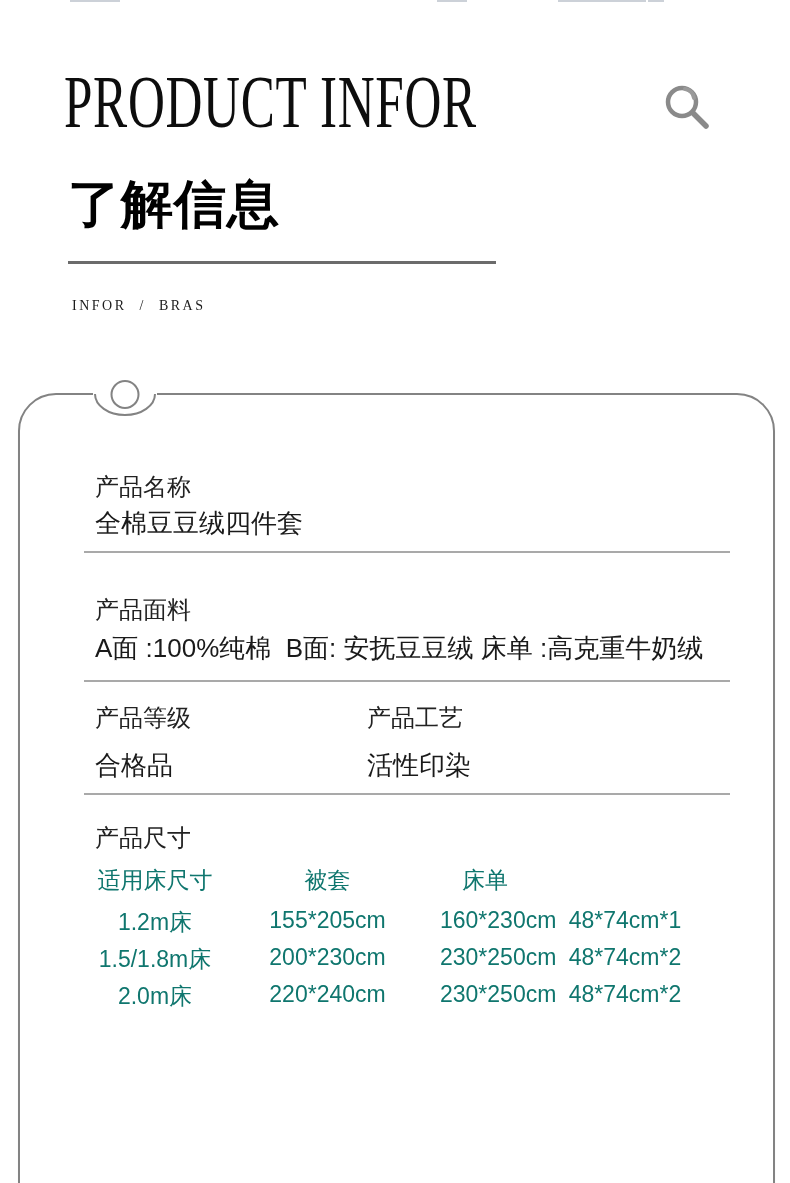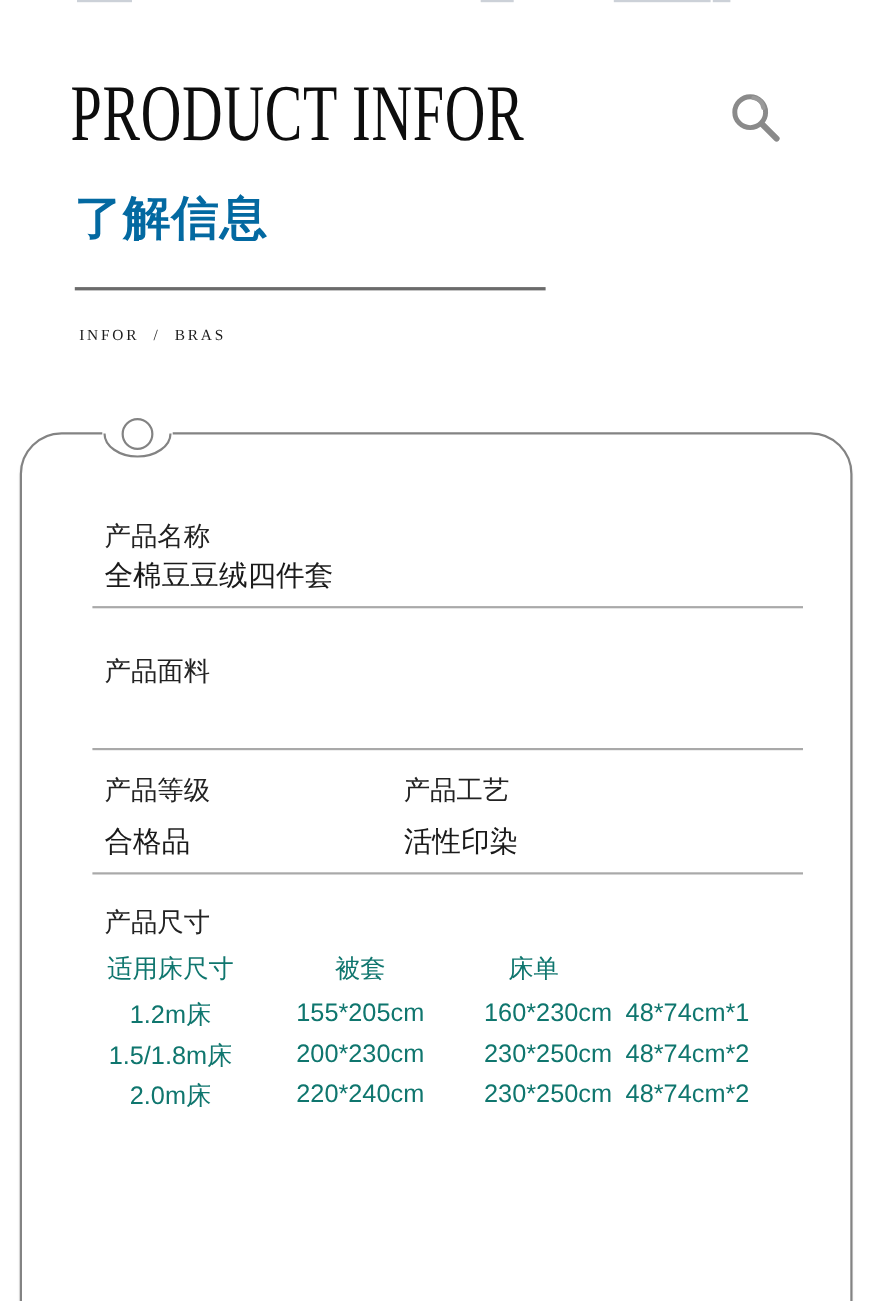--- a/index.html
+++ b/index.html
@@ -24,22 +24,22 @@
     font-family:"Liberation Serif", serif;
     font-size:73px;line-height:1;font-weight:400;
     letter-spacing:1px;color:#0d0d0d;
     transform:scaleX(0.70);transform-origin:left top;
     white-space:nowrap;
   }
   .magnifier{position:absolute;left:654px;top:74px;}
 
   .heading-zh{
     position:absolute;left:68px;top:175px;
-    font-size:43px;line-height:1.15;font-weight:900;
-    letter-spacing:1px;color:#0369a1;white-space:nowrap;
+    font-size:52px;line-height:1.15;font-weight:900;
+    letter-spacing:1px;color:#000000;white-space:nowrap;
   }
   .heading-rule{
     position:absolute;left:68px;top:261px;
     width:428px;height:3px;background:#6b6b6b;
   }
   .tagline{
     position:absolute;left:72px;top:298px;
     font-family:"Liberation Serif", serif;
     font-size:14px;letter-spacing:2.5px;word-spacing:7px;
     color:#1c1c1c;white-space:nowrap;
@@ -109,20 +109,21 @@
   <div class="heading-rule"></div>
   <div class="tagline">INFOR / BRAS</div>
 
   <div class="card">
 
     <div class="abs label row-name-label">产品名称</div>
     <div class="abs value row-name-value">全棉豆豆绒四件套</div>
     <div class="divider div1"></div>
 
     <div class="abs label row-fab-label">产品面料</div>
+    <div class="abs value row-fab-value">A面 :100%纯棉  B面: 安抚豆豆绒 床单 :高克重牛奶绒</div>
     <div class="divider div2"></div>
 
     <div class="abs label row-grade-label">产品等级</div>
     <div class="abs label row-craft-label">产品工艺</div>
     <div class="abs value row-grade-value">合格品</div>
     <div class="abs value row-craft-value">活性印染</div>
     <div class="divider div3"></div>
 
     <div class="abs label row-size-label">产品尺寸</div>
 

